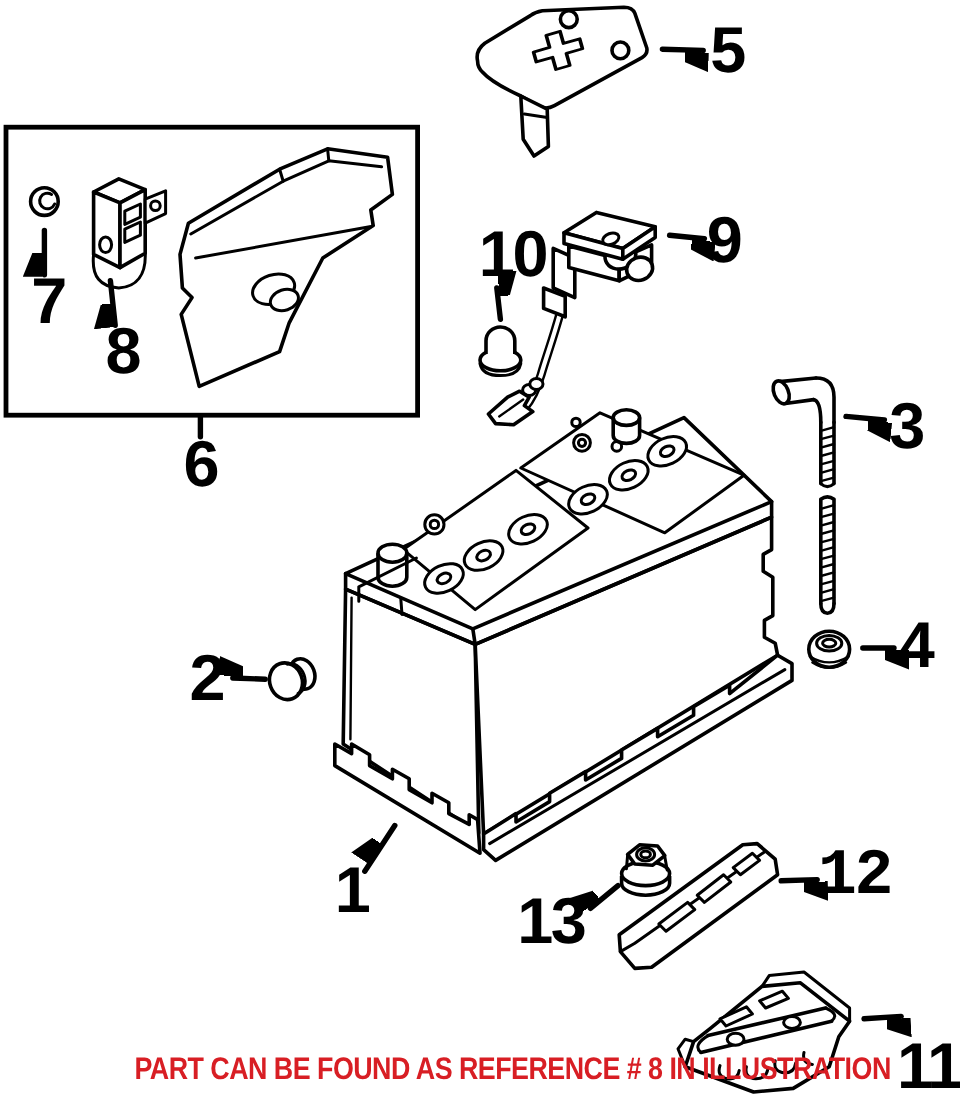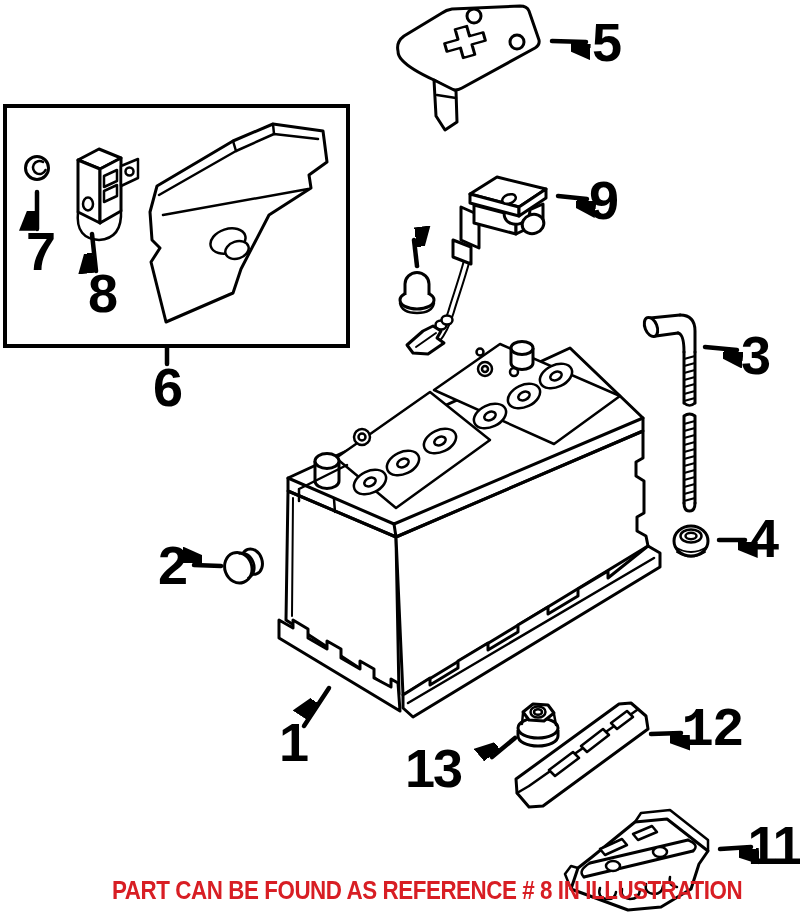--- a/index.html
+++ b/index.html
@@ -236,19 +236,20 @@
 
   <div class="callout" style="left:293px;top:742px;">1</div>
   <div class="callout" style="left:172px;top:565px;">2</div>
   <div class="callout" style="left:755px;top:355px;">3</div>
   <div class="callout" style="left:763px;top:538px;">4</div>
   <div class="callout" style="left:606px;top:42px;">5</div>
   <div class="callout" style="left:167px;top:387px;">6</div>
   <div class="callout" style="left:40px;top:251px;">7</div>
   <div class="callout" style="left:102px;top:293px;">8</div>
   <div class="callout" style="left:603px;top:200px;">9</div>
-  <div class="callout" style="left:774px;top:845px;">11</div>
+  <div class="callout" style="left:427px;top:212px;">10</div>
+  <div class="callout" style="left:774px;top:889px;">11</div>
   <div class="callout" style="left:712px;top:731px;font-family:Liberation Mono, monospace;">12</div>
-  <div class="callout" style="left:433px;top:768px;">13</div>
+  <div class="callout" style="left:459px;top:768px;">13</div>
 
   <div class="notice" style="color: rgb(216, 30, 36);">PART CAN BE FOUND AS REFERENCE # 8 IN ILLUSTRATION</div>
 
 </div>
 
 </body></html>

